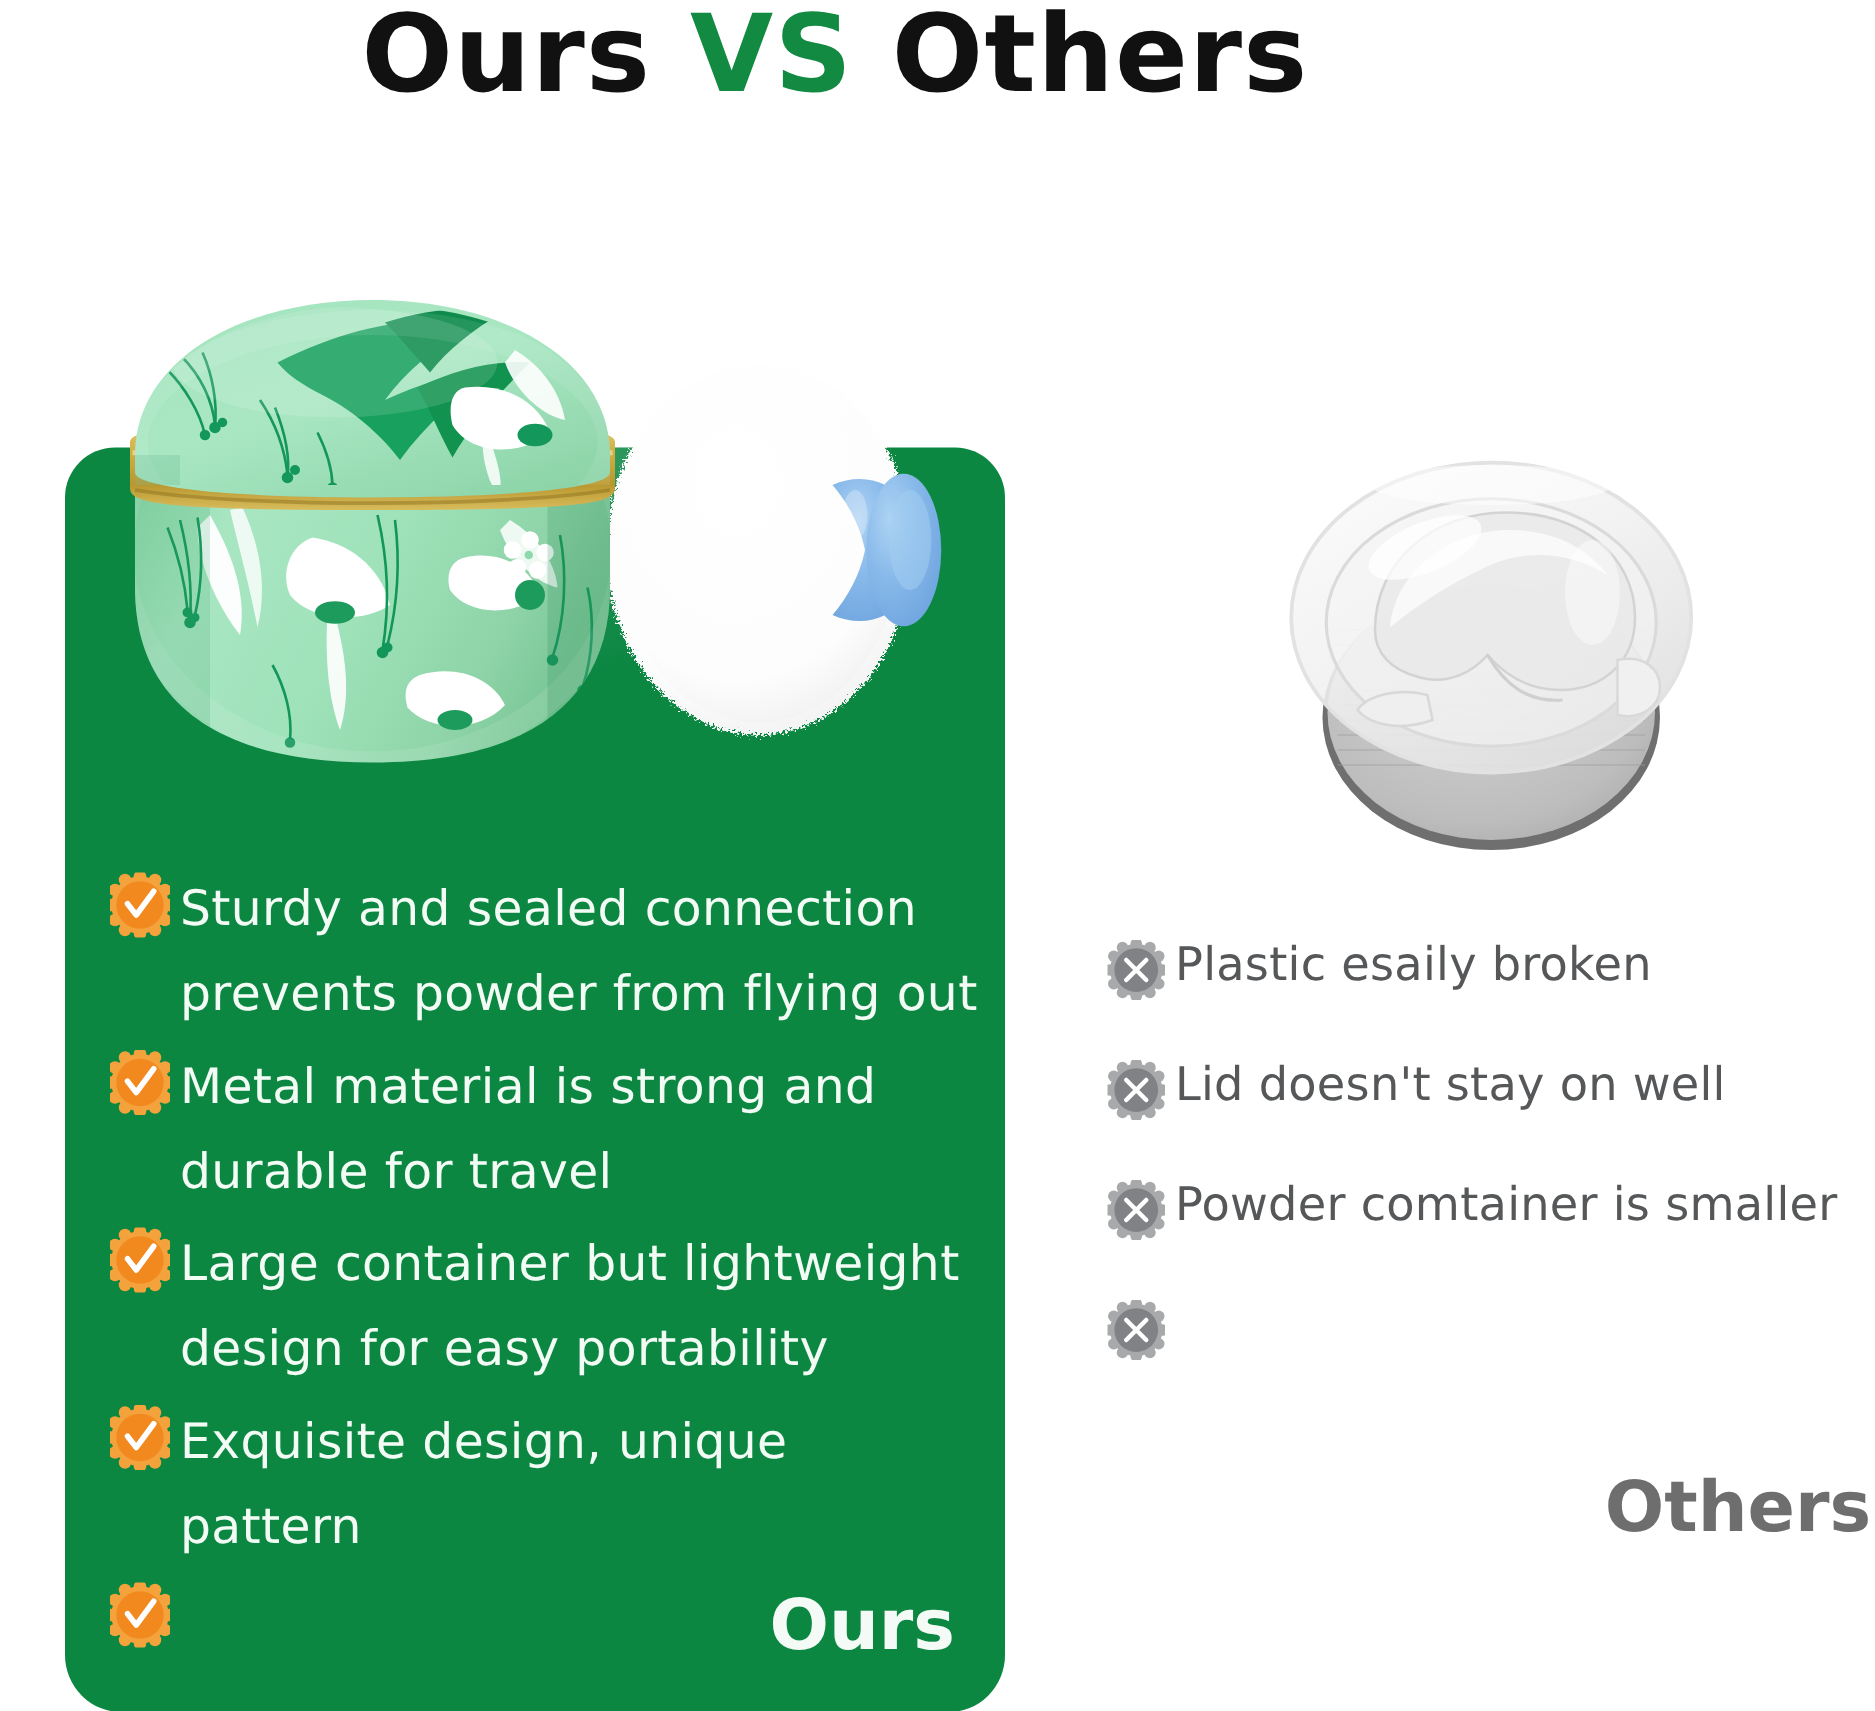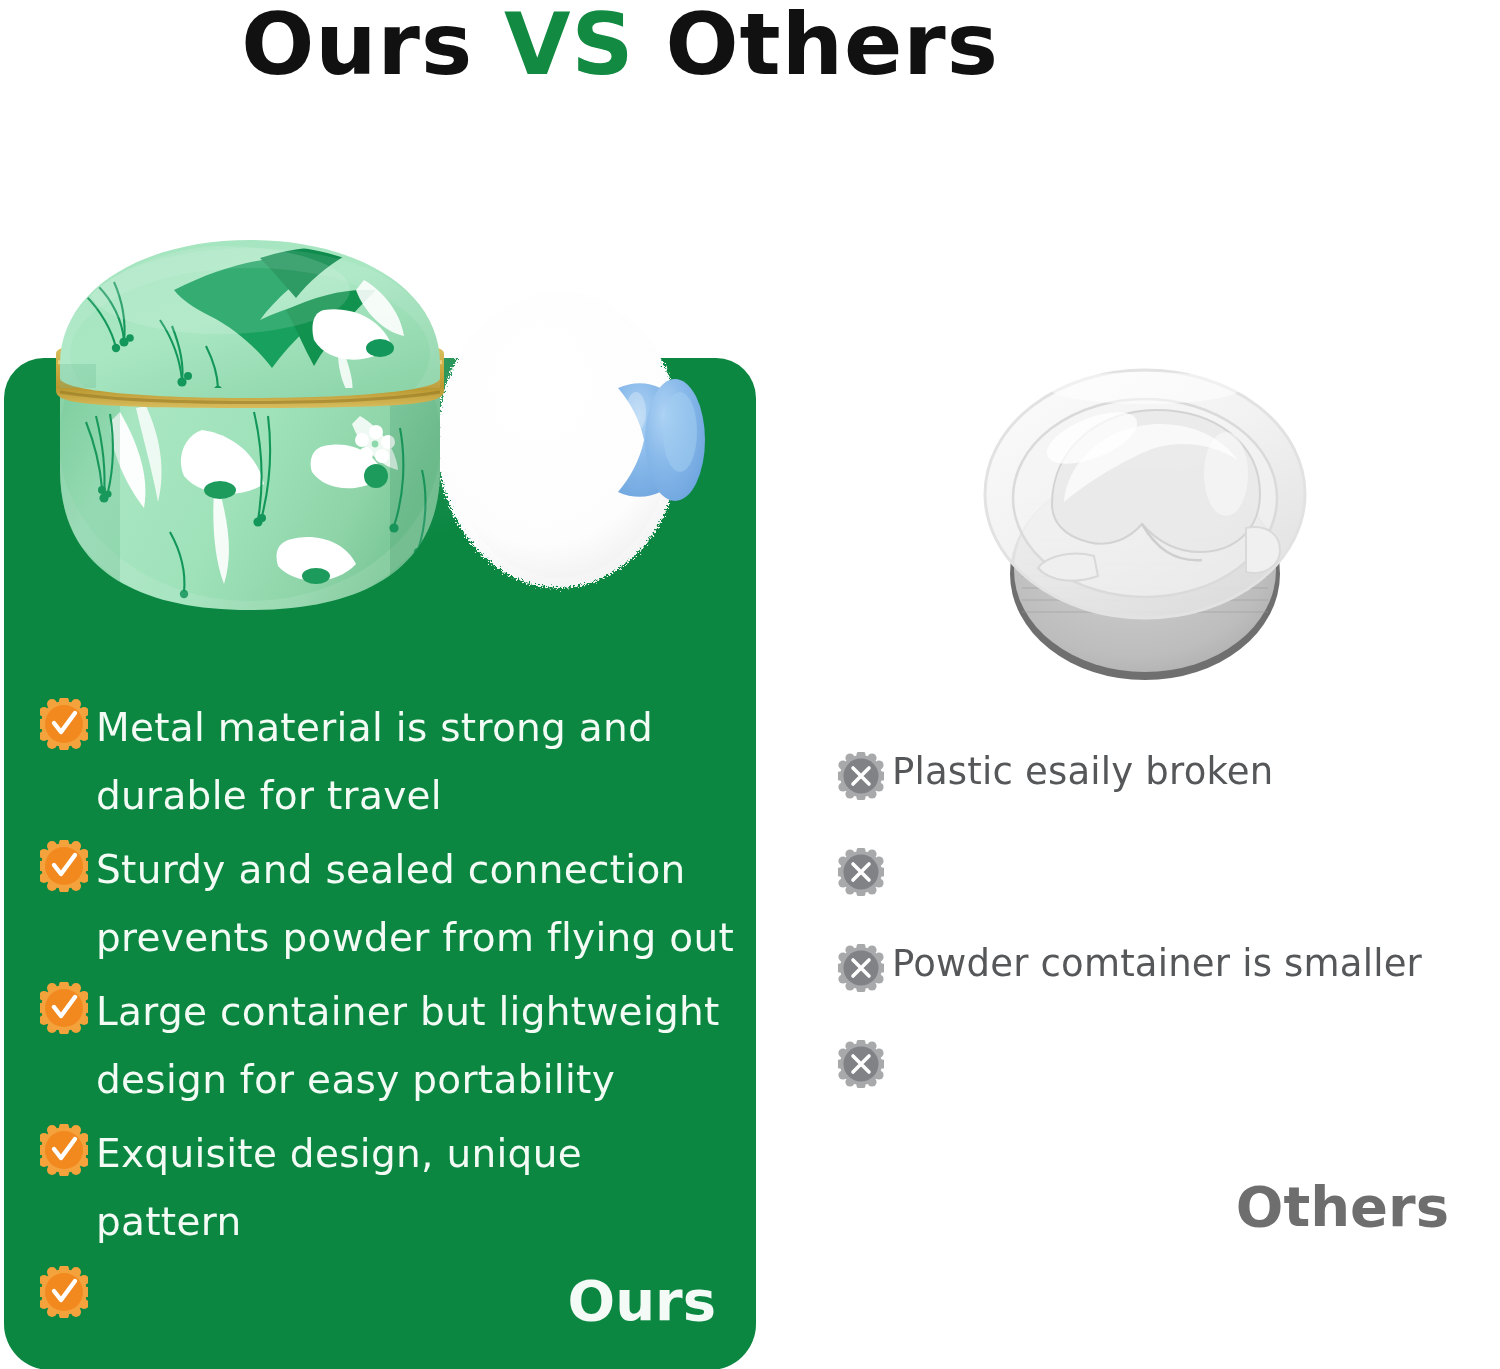--- a/index.html
+++ b/index.html
@@ -2,21 +2,21 @@
 <html><head>
 <meta charset="utf-8">
 <style>
   * { box-sizing: border-box; margin: 0; padding: 0; }
   html, body {
     width: 1500px; height: 1369px;
     background: #ffffff;
     font-family: "DejaVu Sans", sans-serif;
     overflow: hidden;
   }
-  #stage { position: relative; width: 1244px; height: 1369px; background:#fff; }
+  #stage { position: relative; width: 1244px; height: 1369px; background:#fff;margin-left:48px; }
 
   
   #title {
     position: absolute; left: 0; top: -6px; width: 1240px;
     text-align: center;
     font-family: "DejaVu Sans", sans-serif;
     font-size: 86px; font-weight: 700; letter-spacing: 1px;
     color: #111111; white-space: nowrap;
   }
   #title .vs { color: #128a42; }
@@ -278,21 +278,21 @@
                 <circle cx="-20" cy="12" r="5"></circle>
               <circle cx="-23" cy="0" r="5"></circle>
                 <circle cx="-20" cy="-12" r="5"></circle>
                 <circle cx="-12" cy="-20" r="5"></circle>
             </g>
             <circle r="19" fill="#f2891f"></circle>
             <path d="M-10,-1 L-3,8 L11,-11" stroke="#ffffff" stroke-width="4.4" fill="none" stroke-linecap="round" stroke-linejoin="round"></path>
           </g>
         </svg>
       </span>
-      <span class="li-text">Metal material is strong and durable for travel</span>
+      <span class="li-text">Sturdy and sealed connection prevents powder from flying out</span>
     </div>
     <div class="li">
       <span class="badge">
         <svg viewBox="0 0 48 52" width="48" height="52">
           <g transform="translate(24,26)">
             <circle r="23" fill="#f4a23c"></circle>
             <g fill="#f4a23c">
               <circle cx="0" cy="-23" r="5"></circle>
                 <circle cx="12" cy="-20" r="5"></circle>
                 <circle cx="20" cy="-12" r="5"></circle>
@@ -304,21 +304,21 @@
                 <circle cx="-20" cy="12" r="5"></circle>
               <circle cx="-23" cy="0" r="5"></circle>
                 <circle cx="-20" cy="-12" r="5"></circle>
                 <circle cx="-12" cy="-20" r="5"></circle>
             </g>
             <circle r="19" fill="#f2891f"></circle>
             <path d="M-10,-1 L-3,8 L11,-11" stroke="#ffffff" stroke-width="4.4" fill="none" stroke-linecap="round" stroke-linejoin="round"></path>
           </g>
         </svg>
       </span>
-      <span class="li-text">Sturdy and sealed connection prevents powder from flying out</span>
+      <span class="li-text">Metal material is strong and durable for travel</span>
     </div>
     <div class="li">
       <span class="badge">
         <svg viewBox="0 0 48 52" width="48" height="52">
           <g transform="translate(24,26)">
             <circle r="23" fill="#f4a23c"></circle>
             <g fill="#f4a23c">
               <circle cx="0" cy="-23" r="5"></circle>
                 <circle cx="12" cy="-20" r="5"></circle>
                 <circle cx="20" cy="-12" r="5"></circle>
@@ -503,20 +503,21 @@
                 <circle cx="-18" cy="11" r="4.6"></circle>
               <circle cx="-21" cy="0" r="4.6"></circle>
                 <circle cx="-18" cy="-11" r="4.6"></circle>
                 <circle cx="-11" cy="-18" r="4.6"></circle>
             </g>
             <circle r="17.5" fill="#808285"></circle>
             <path d="M-8,-8 L8,8 M8,-8 L-8,8" stroke="#ffffff" stroke-width="3.6" stroke-linecap="round"></path>
           </g>
         </svg>
       </span>
+      <span class="li-text">Lid doesn't stay on well</span>
     </div>
     <div class="li">
       <span class="badge">
         <svg viewBox="0 0 46 48" width="46" height="48">
           <g transform="translate(23,24)">
             <circle r="21" fill="#a7a9ab"></circle>
             <g fill="#a7a9ab">
               <circle cx="0" cy="-21" r="4.6"></circle>
                 <circle cx="11" cy="-18" r="4.6"></circle>
                 <circle cx="18" cy="-11" r="4.6"></circle>

